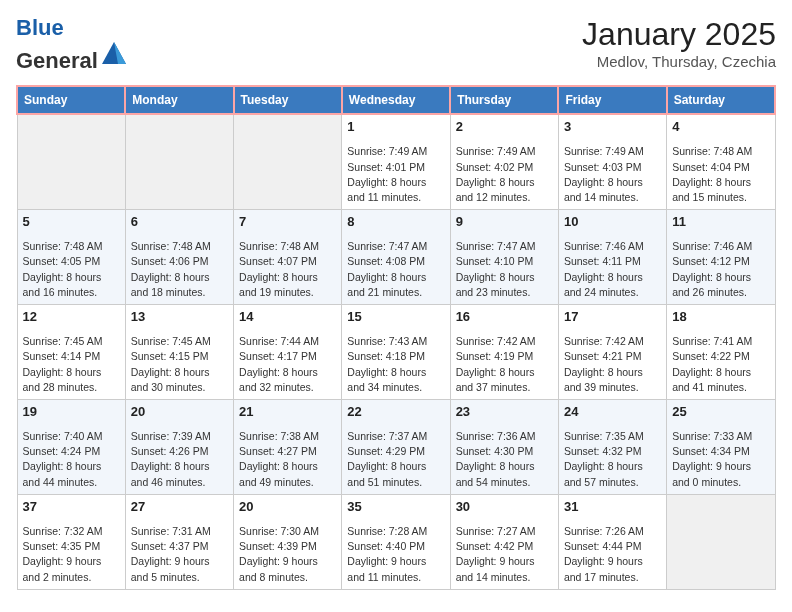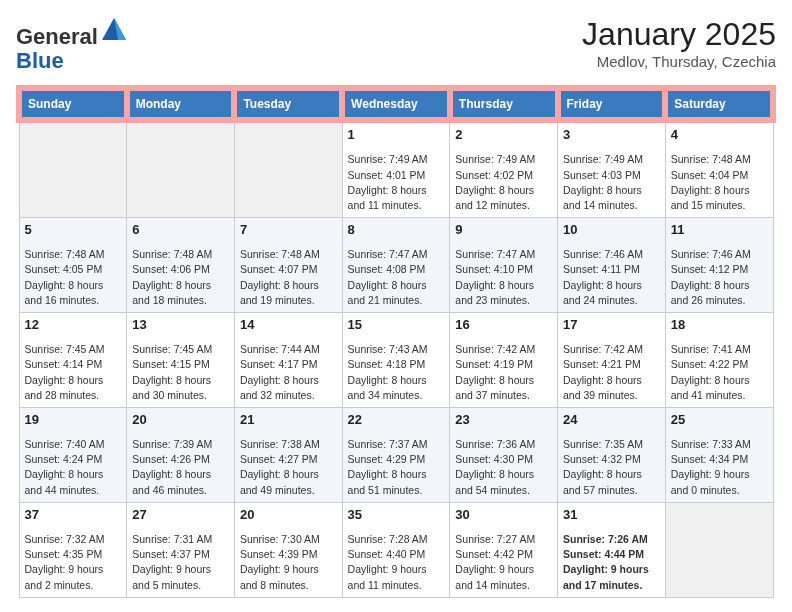--- a/index.html
+++ b/index.html
@@ -49,21 +49,21 @@
       border-collapse: collapse;
       font-size: 11px;
     }
     thead tr th {
       background: #3a7abf;
       color: #fff;
       text-align: left;
       padding: 6px 6px;
       font-size: 12px;
       font-weight: bold;
-      border: 6px solid #fca5a5;
+      border: 2px solid #fca5a5;
     }
     tbody tr td {
       vertical-align: top;
       border: 1px solid #ccc;
       padding: 4px 5px;
       width: 14.28%;
       min-height: 80px;
     }
     .day-number {
       font-size: 13px;
@@ -91,27 +91,27 @@
       background: #f0f0f0 !important;
     }
   </style>
 </head>
 <body>
 
 <div class="header-area">
   <div class="logo">
     <div>
       <div class="logo-text">
+        <span class="logo-blue">Blue</span>
+      </div>
+      <div class="logo-text">
         <span class="logo-general">General</span><svg class="logo-icon" viewBox="0 0 28 28">
             <polygon points="14,2 26,24 2,24" fill="#1a5fa8"></polygon>
             <polygon points="14,2 26,24 18,24" fill="#3a9ad9"></polygon>
           </svg>
-      </div>
-      <div class="logo-text">
-        <span class="logo-blue">Blue</span>
       </div>
     </div>
   </div>
   <div class="title-area">
     <div class="calendar-title">January 2025</div>
     <div class="calendar-subtitle">Medlov, Thursday, Czechia</div>
   </div>
 </div>
 
 <table>
@@ -344,21 +344,21 @@
         </td>
         <td>
           <span class="day-number">30</span>
           <div class="day-info" style="white-space: pre-line;">Sunrise: 7:27 AM
 Sunset: 4:42 PM
 Daylight: 9 hours
 and 14 minutes.</div>
         </td>
         <td>
           <span class="day-number">31</span>
-          <div class="day-info" style="white-space: pre-line; font-weight: bold;">Sunrise: 7:26 AM
+          <div class="day-info" style="white-space: pre-line;">Sunrise: 7:26 AM
 Sunset: 4:44 PM
 Daylight: 9 hours
 and 17 minutes.</div>
         </td>
         <td class="empty"></td>
       </tr>
     </tbody>
 </table>
 
 </body></html>

